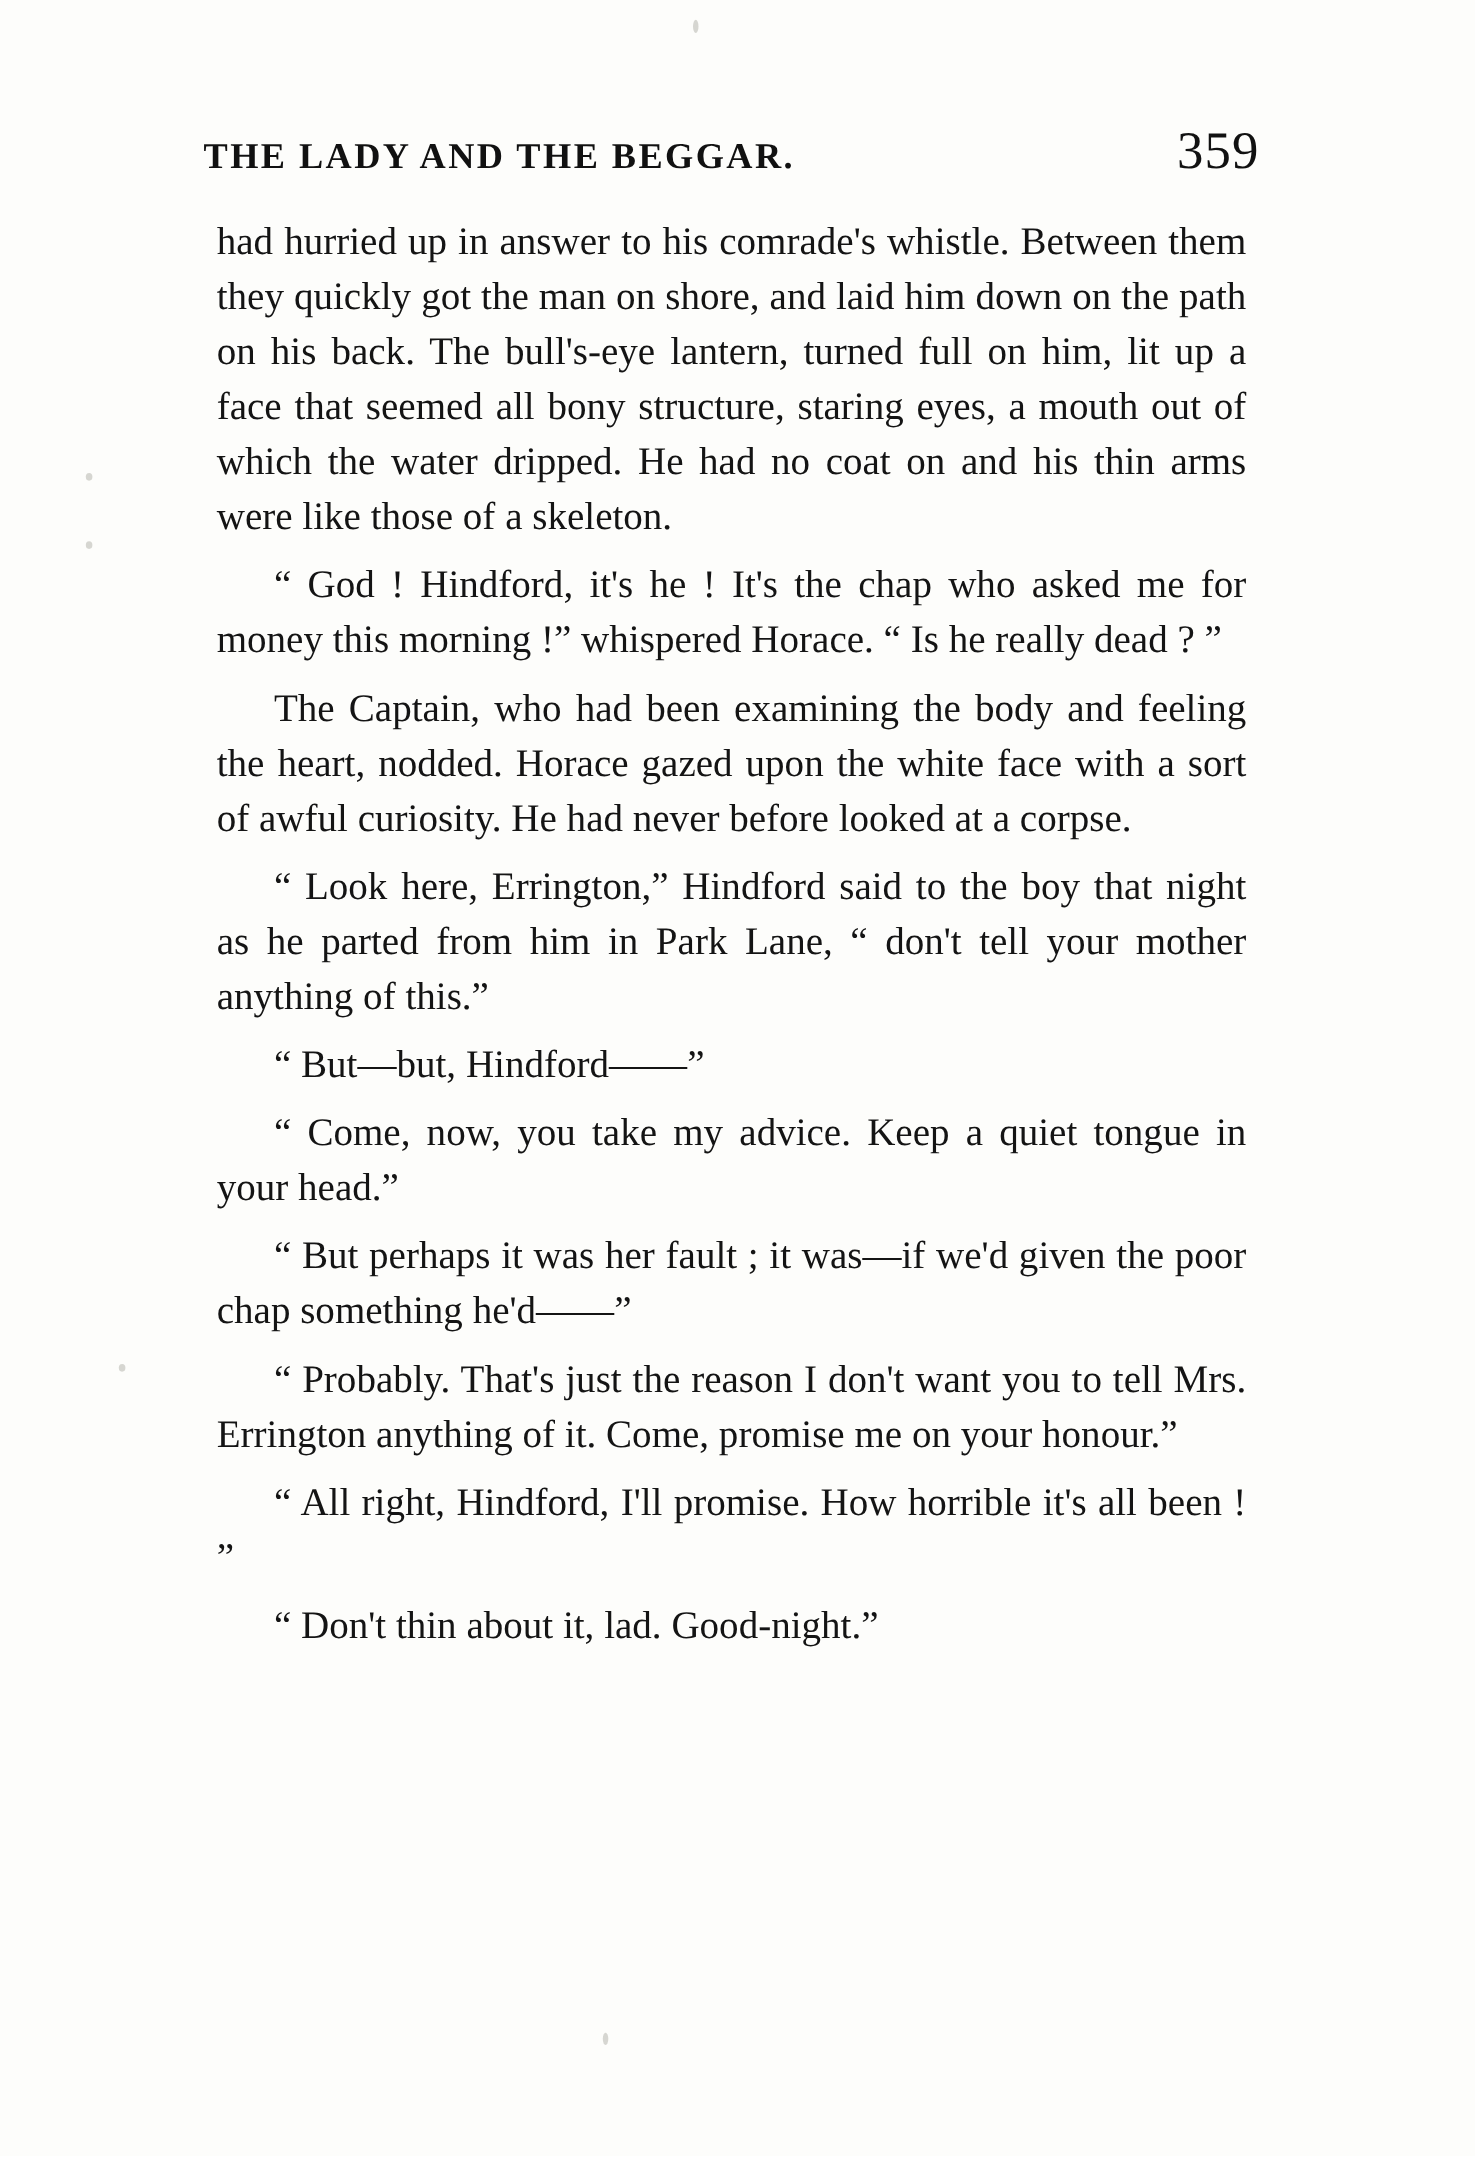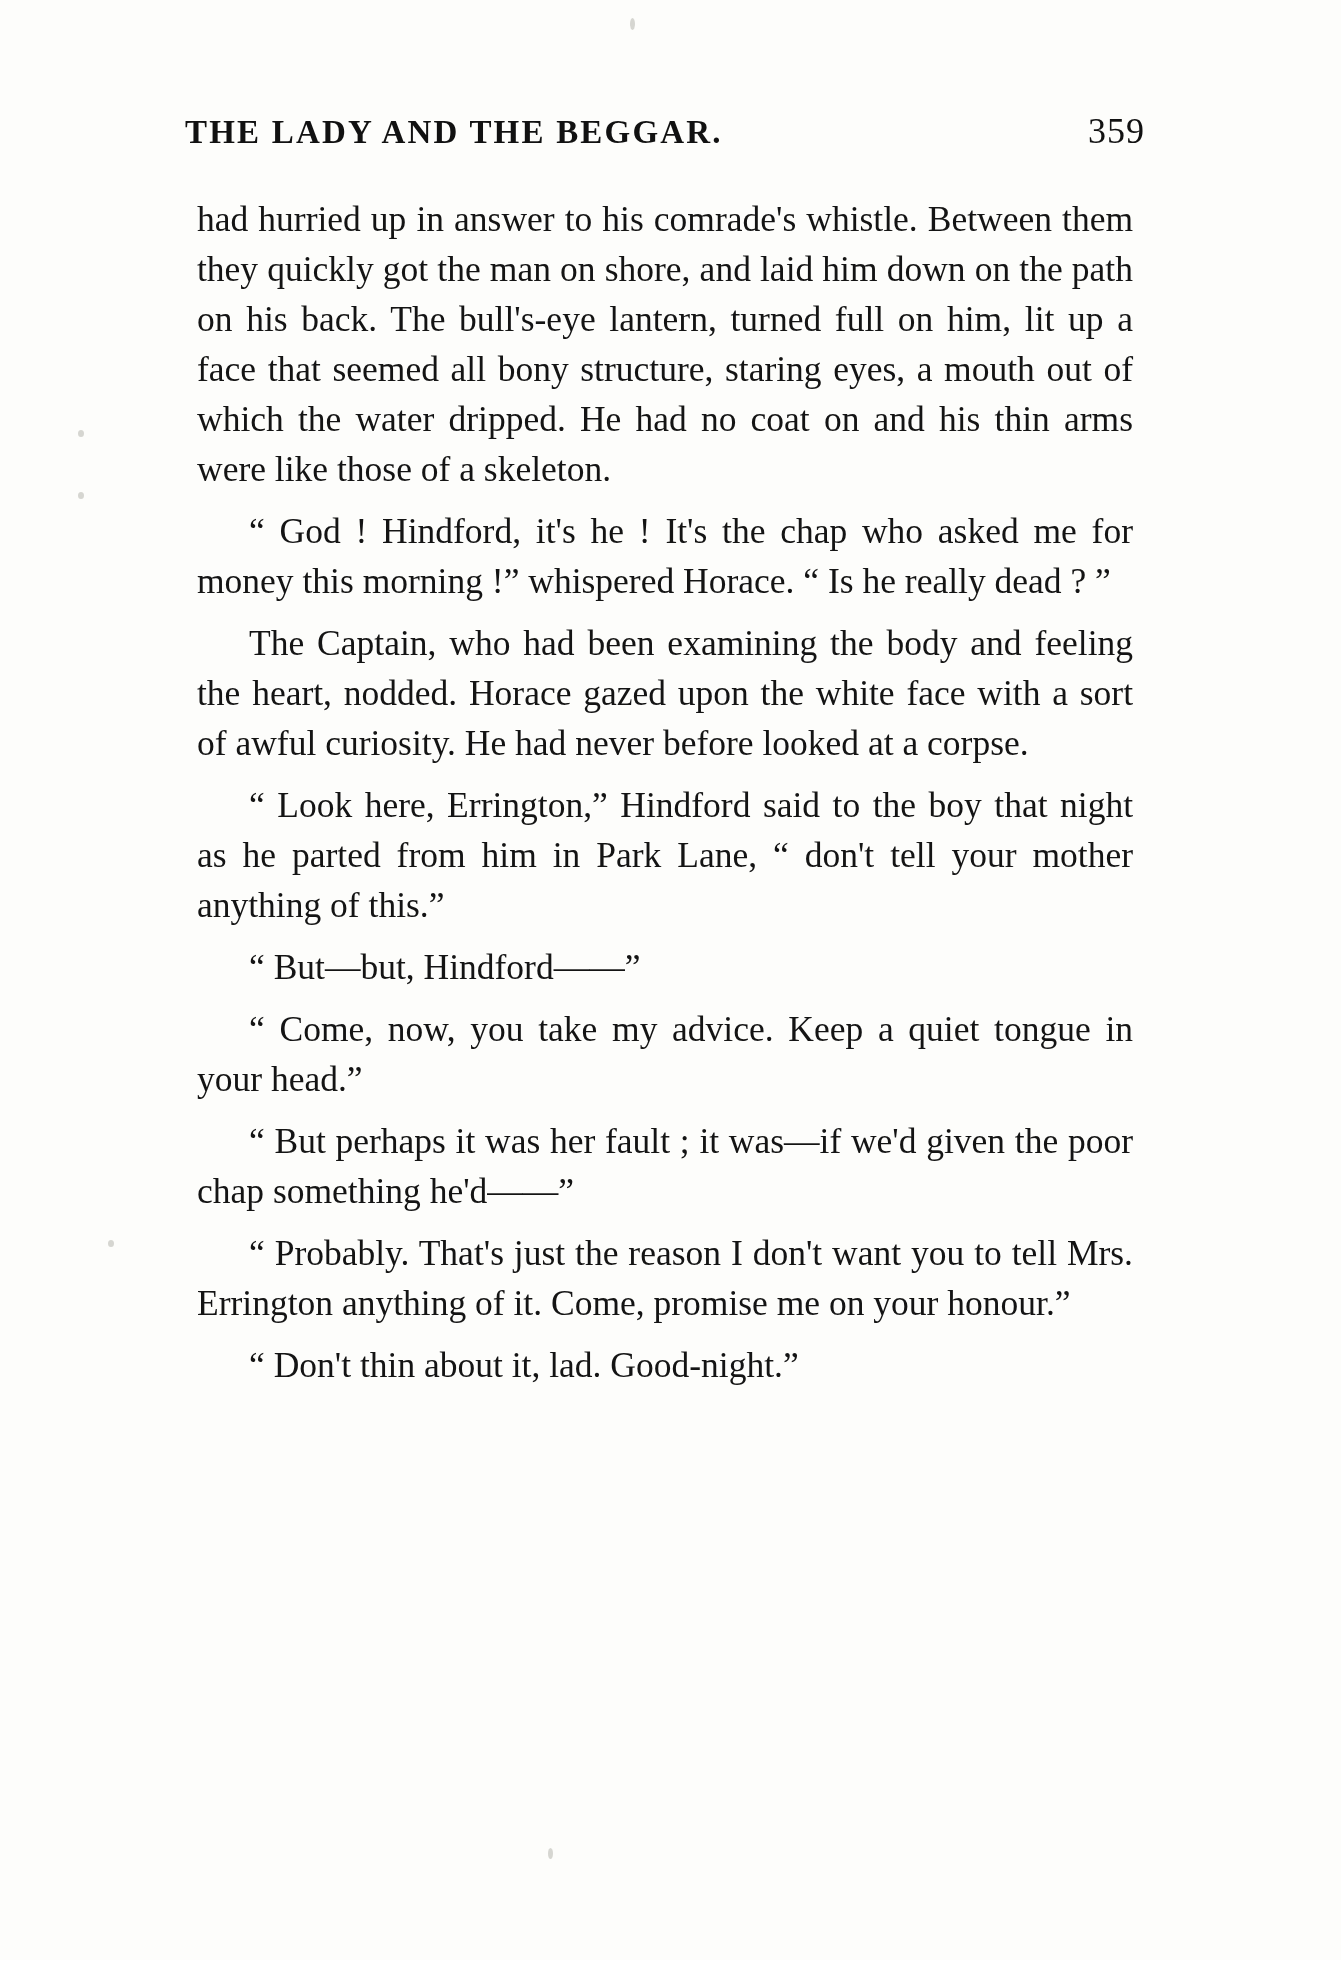--- a/index.html
+++ b/index.html
@@ -35,21 +35,21 @@
   .running-head {
     font-family: "Liberation Serif", serif;
     font-size: 33px;
     letter-spacing: 2.2px;
     font-weight: 700;
     color: #111;
     white-space: nowrap;
   }
   .folio {
     font-family: "Liberation Serif", serif;
-    font-size: 36px;
+    font-size: 48px;
     font-weight: 400;
     color: #111;
     letter-spacing: 1px;
   }
   .body-text {
     position: absolute;
     left: 185px;
     top: 182px;
     width: 960px;
   }
@@ -88,20 +88,21 @@
 
   <div class="body-text">
     <p class="first">had hurried up in answer to his comrade's whistle. Between them they quickly got the man on shore, and laid him down on the path on his back. The bull's-eye lantern, turned full on him, lit up a face that seemed all bony structure, staring eyes, a mouth out of which the water dripped. He had no coat on and his thin arms were like those of a skeleton.</p>
     <p class="indent">“ God ! Hindford, it's he ! It's the chap who asked me for money this morning !” whispered Horace. “ Is he really dead ? ”</p>
     <p class="indent">The Captain, who had been examining the body and feeling the heart, nodded. Horace gazed upon the white face with a sort of awful curiosity. He had never before looked at a corpse.</p>
     <p class="indent">“ Look here, Errington,” Hindford said to the boy that night as he parted from him in Park Lane, “ don't tell your mother anything of this.”</p>
     <p class="indent">“ But—but, Hindford——”</p>
     <p class="indent">“ Come, now, you take my advice. Keep a quiet tongue in your head.”</p>
     <p class="indent">“ But perhaps it was her fault ; it was—if we'd given the poor chap something he'd——”</p>
     <p class="indent">“ Probably. That's just the reason I don't want you to tell Mrs. Errington anything of it. Come, promise me on your honour.”</p>
+    <p class="indent">“ All right, Hindford, I'll promise. How horrible it's all been ! ”</p>
     <p class="indent">“ Don't thin about it, lad. Good-night.”</p>
   </div>
 
   <div class="speck" style="left:630px; top:18px; width:5px; height:12px;"></div>
   <div class="speck" style="left:78px; top:430px; width:6px; height:7px;"></div>
   <div class="speck" style="left:78px; top:492px; width:6px; height:7px;"></div>
   <div class="speck" style="left:108px; top:1240px; width:6px; height:7px;"></div>
   <div class="speck" style="left:548px; top:1848px; width:5px; height:11px;"></div>
 
 </div>

